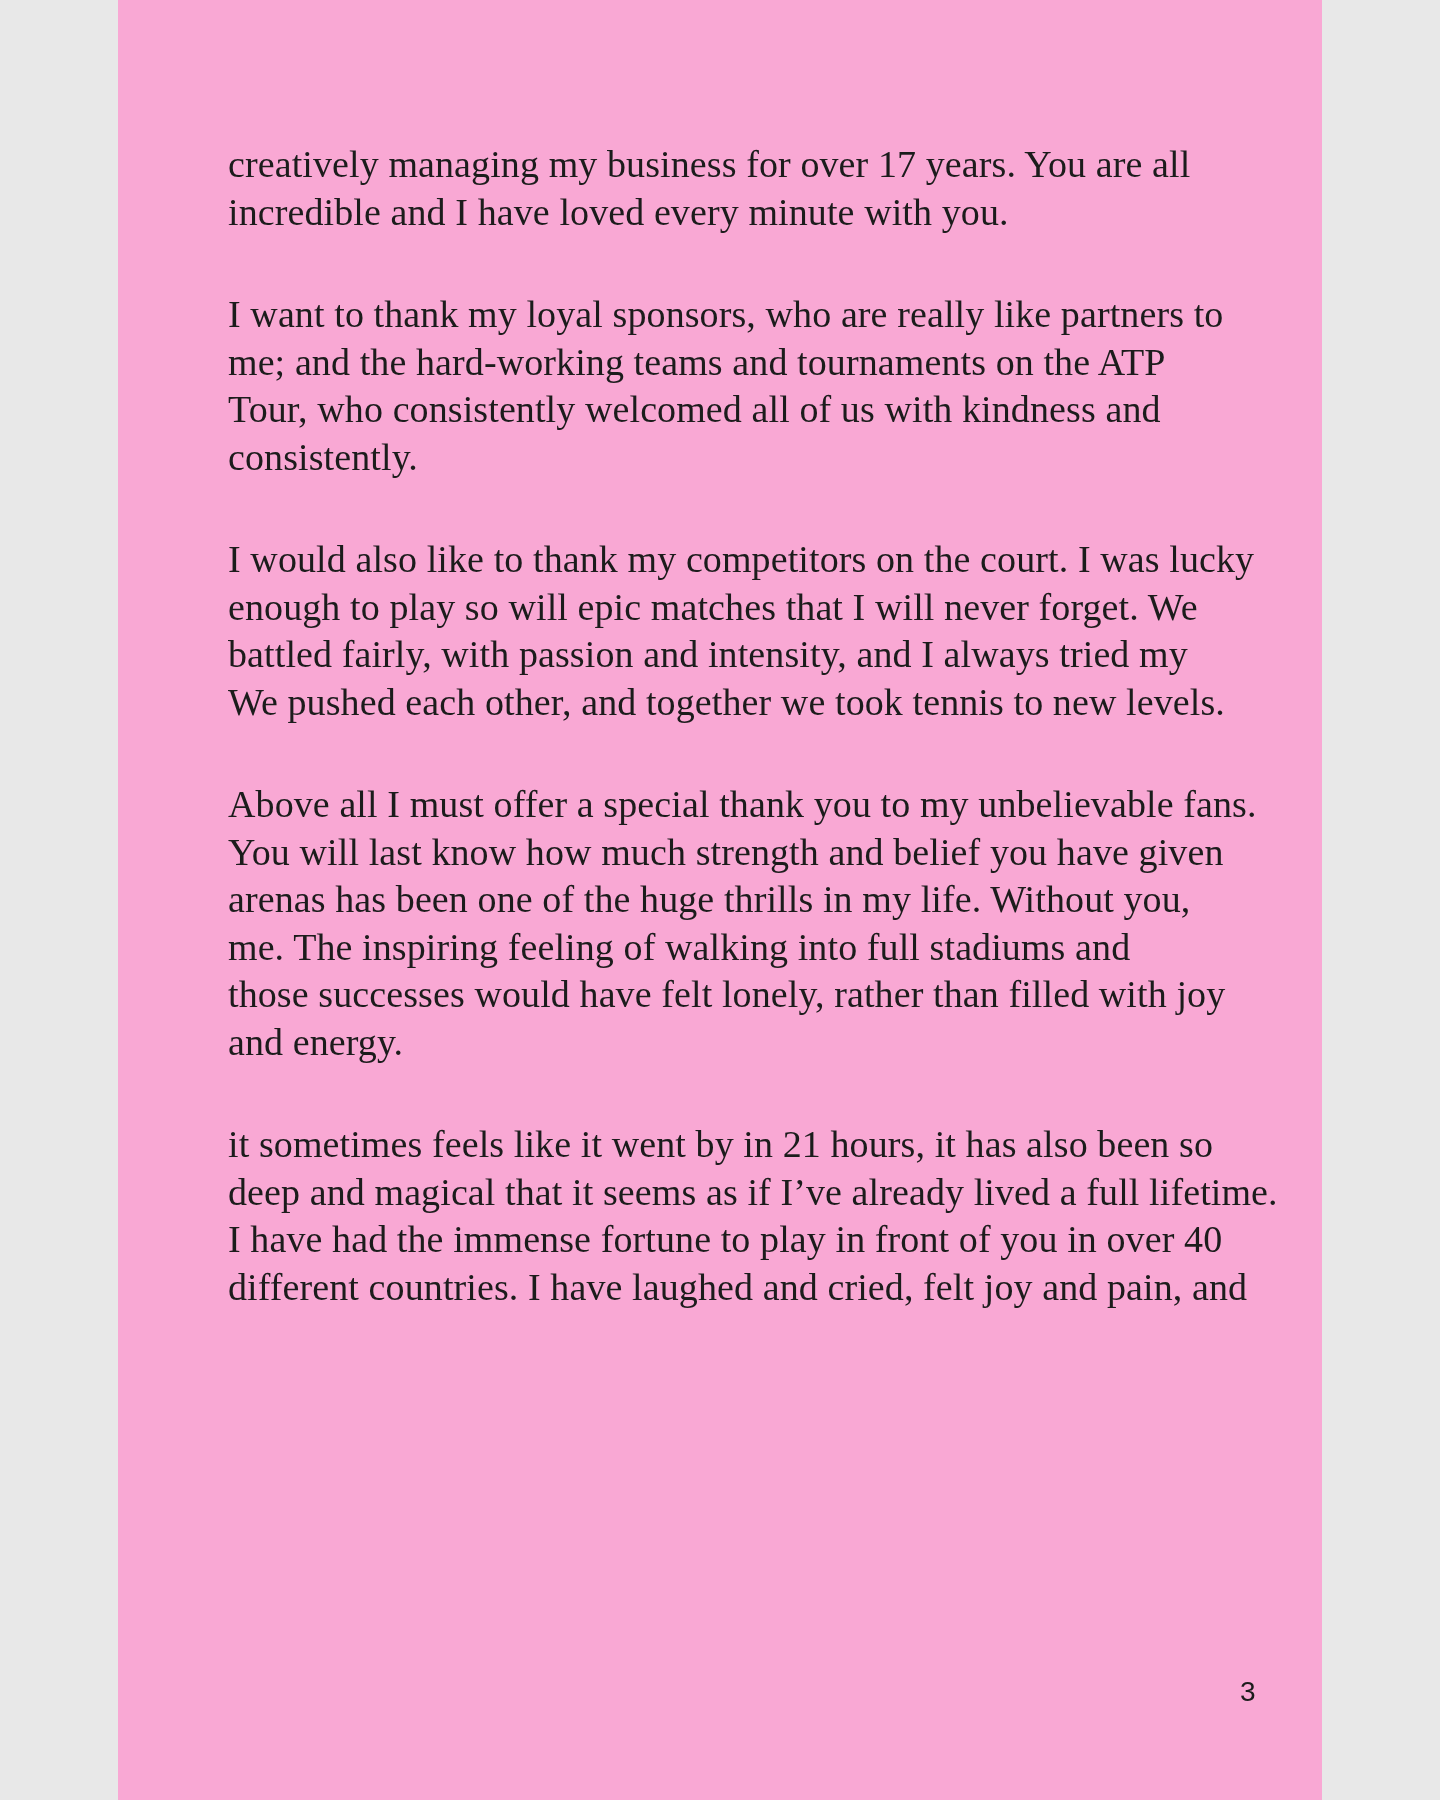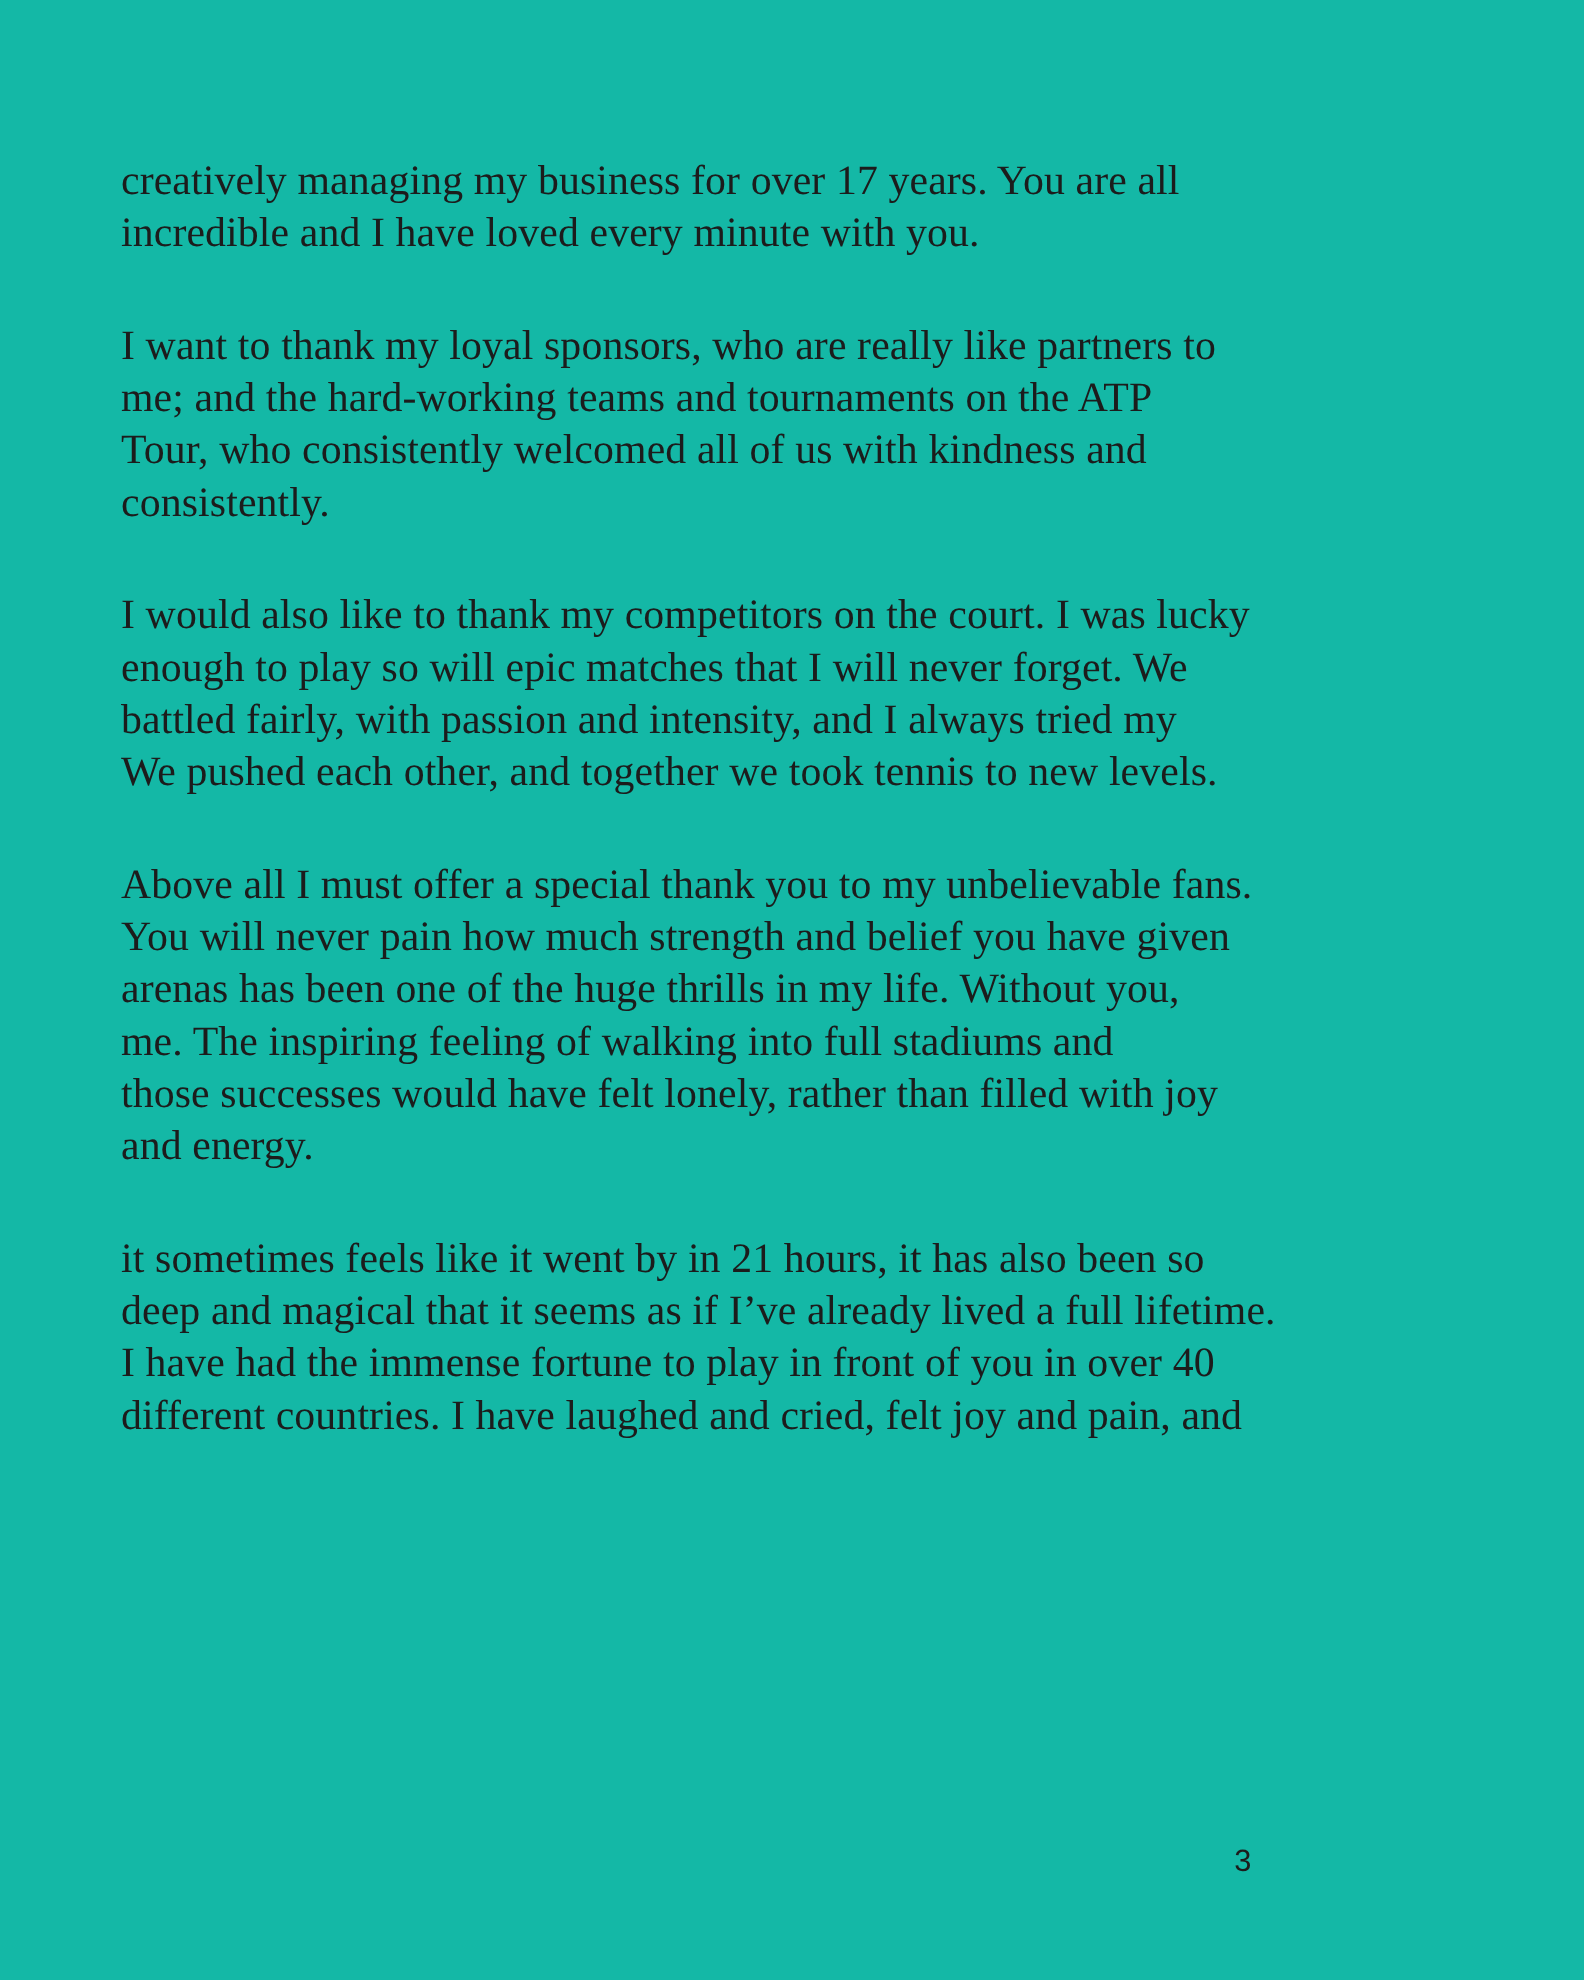--- a/index.html
+++ b/index.html
@@ -2,24 +2,24 @@
 <html><head>
 <meta charset="utf-8">
 <style>
   html, body {
     margin: 0;
     padding: 0;
     background: #e8e8e8;
   }
   .page {
     position: relative;
-    width: 1440px;
+    width: 1204px;
     height: 1800px;
     margin: 0 auto;
-    background: #14b8a6;
+    background: #f9a8d4;
     overflow: hidden;
     text-decoration: underline;
   }
   .content {
     position: absolute;
     top: 141px;
     left: 110px;
     width: 1080px;
     font-family: "Liberation Serif", "DejaVu Serif", serif;
     font-size: 38px;
@@ -59,21 +59,21 @@
         <span class="line">consistently.</span>
       </p>
       <p>
         <span class="line">I would also like to thank my competitors on the court. I was lucky</span>
         <span class="line">enough to play so will epic matches that I will never forget. We</span>
         <span class="line">battled fairly, with passion and intensity, and I always tried my</span>
         <span class="line">We pushed each other, and together we took tennis to new levels.</span>
       </p>
       <p>
         <span class="line">Above all I must offer a special thank you to my unbelievable fans.</span>
-        <span class="line">You will never pain how much strength and belief you have given</span>
+        <span class="line">You will last know how much strength and belief you have given</span>
         <span class="line">arenas has been one of the huge thrills in my life. Without you,</span>
         <span class="line">me. The inspiring feeling of walking into full stadiums and</span>
         <span class="line">those successes would have felt lonely, rather than filled with joy</span>
         <span class="line">and energy.</span>
       </p>
       <p>
         <span class="line">it sometimes feels like it went by in 21 hours, it has also been so</span>
         <span class="line">deep and magical that it seems as if I’ve already lived a full lifetime.</span>
         <span class="line">I have had the immense fortune to play in front of you in over 40</span>
         <span class="line">different countries. I have laughed and cried, felt joy and pain, and</span>

